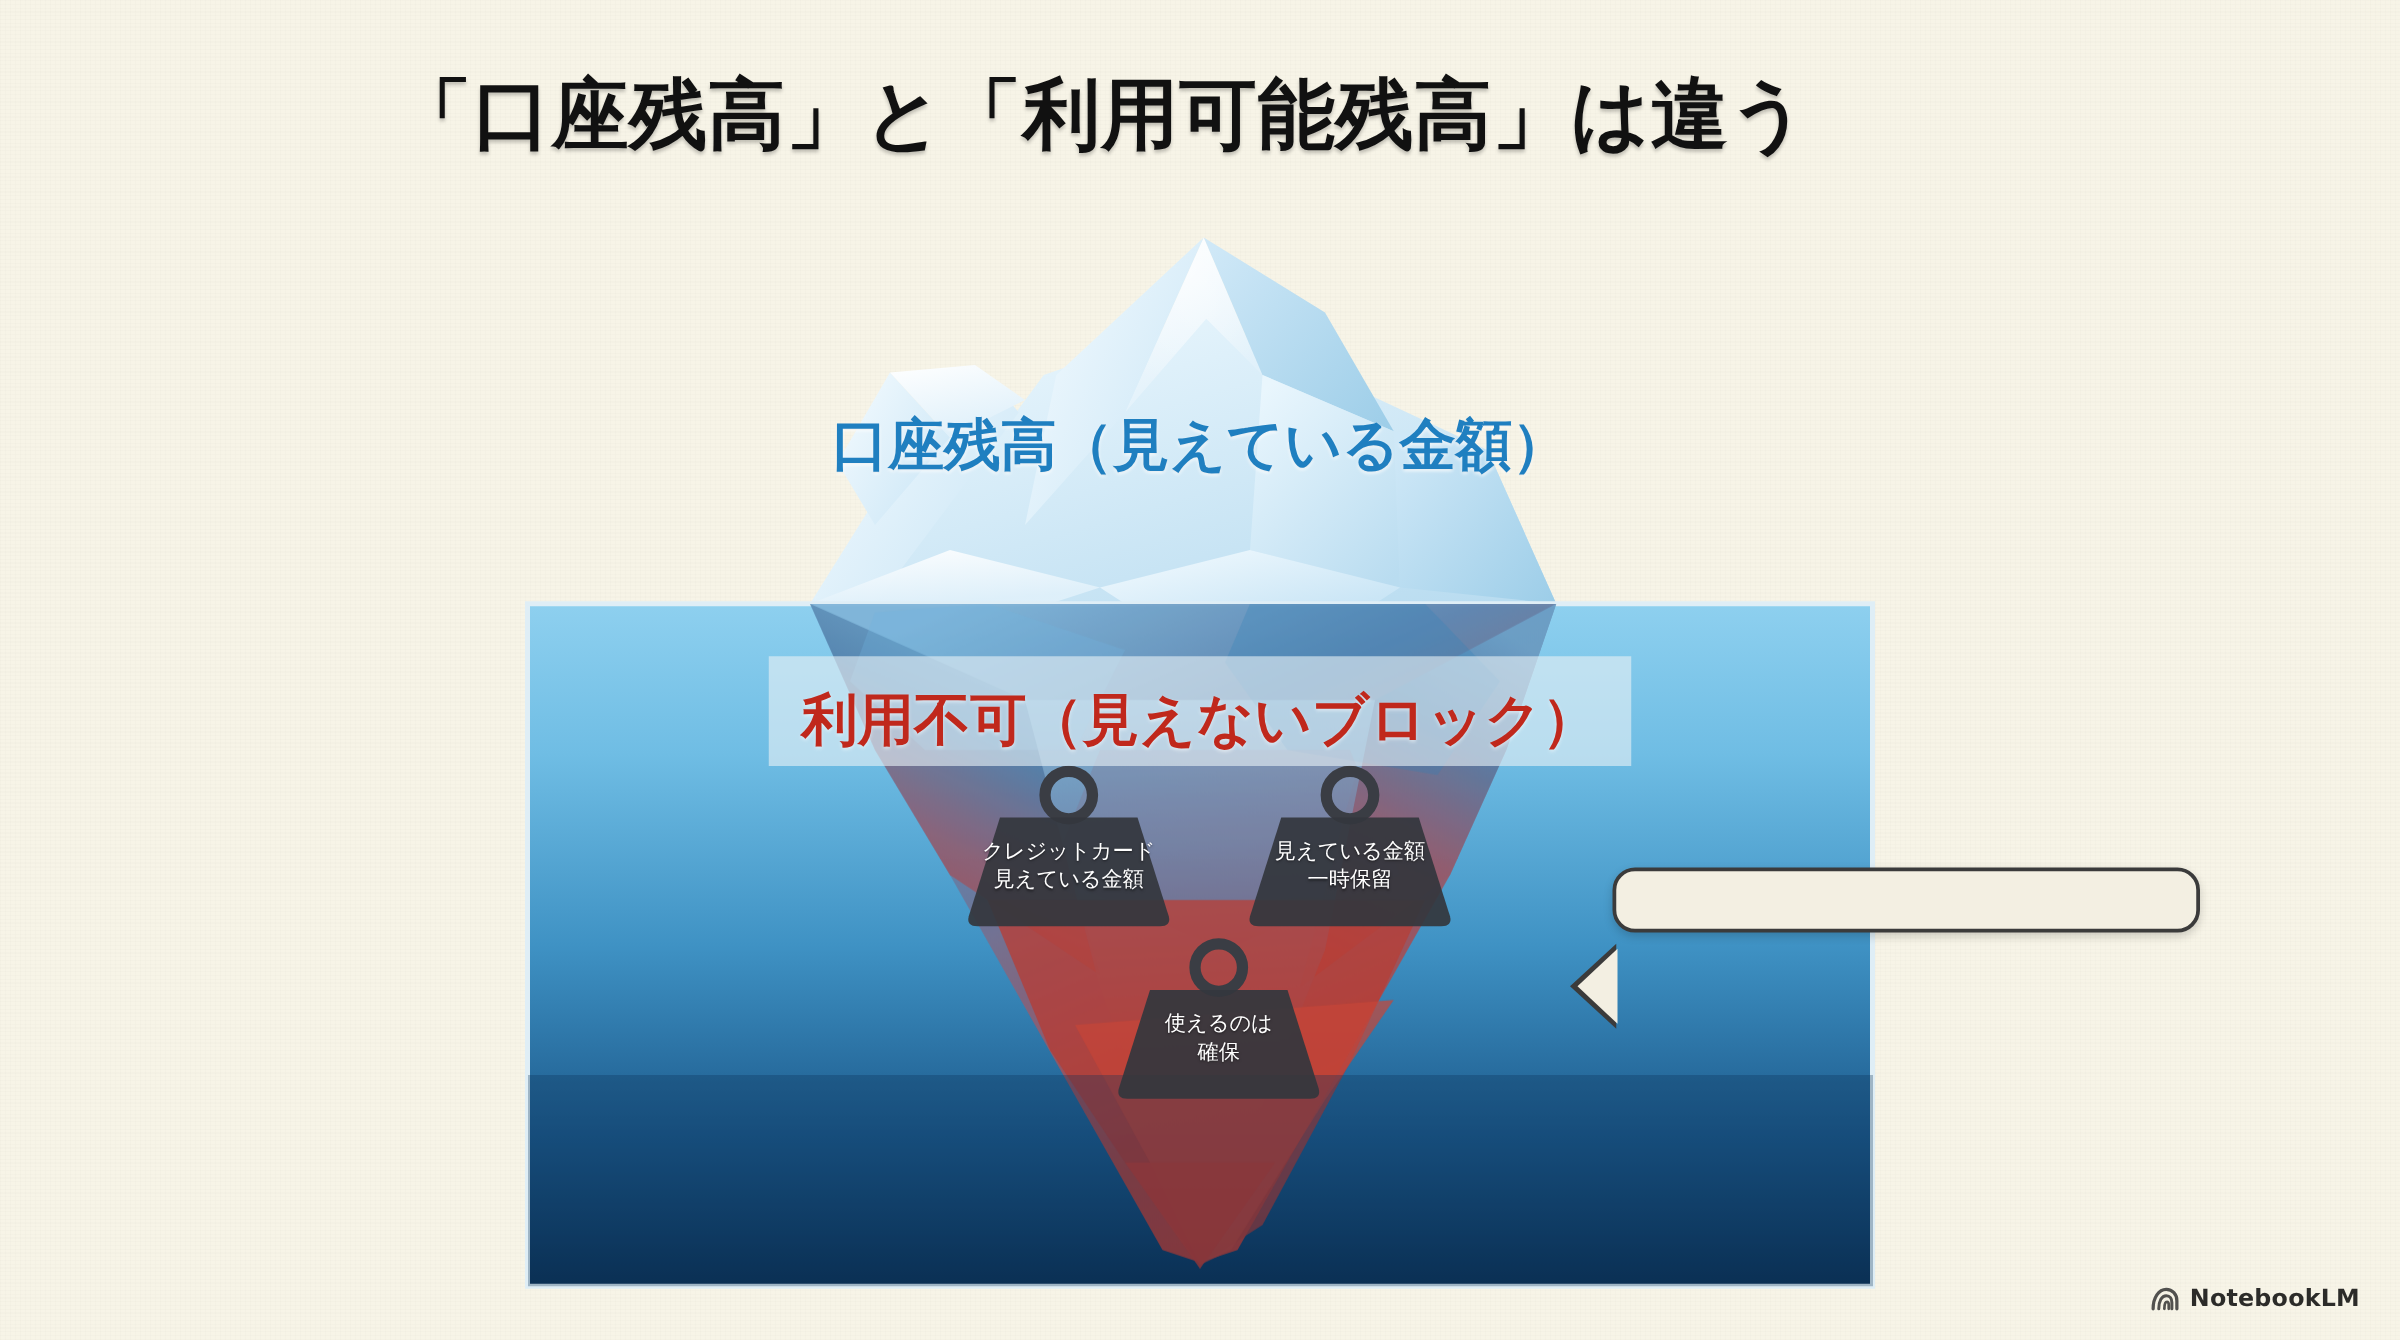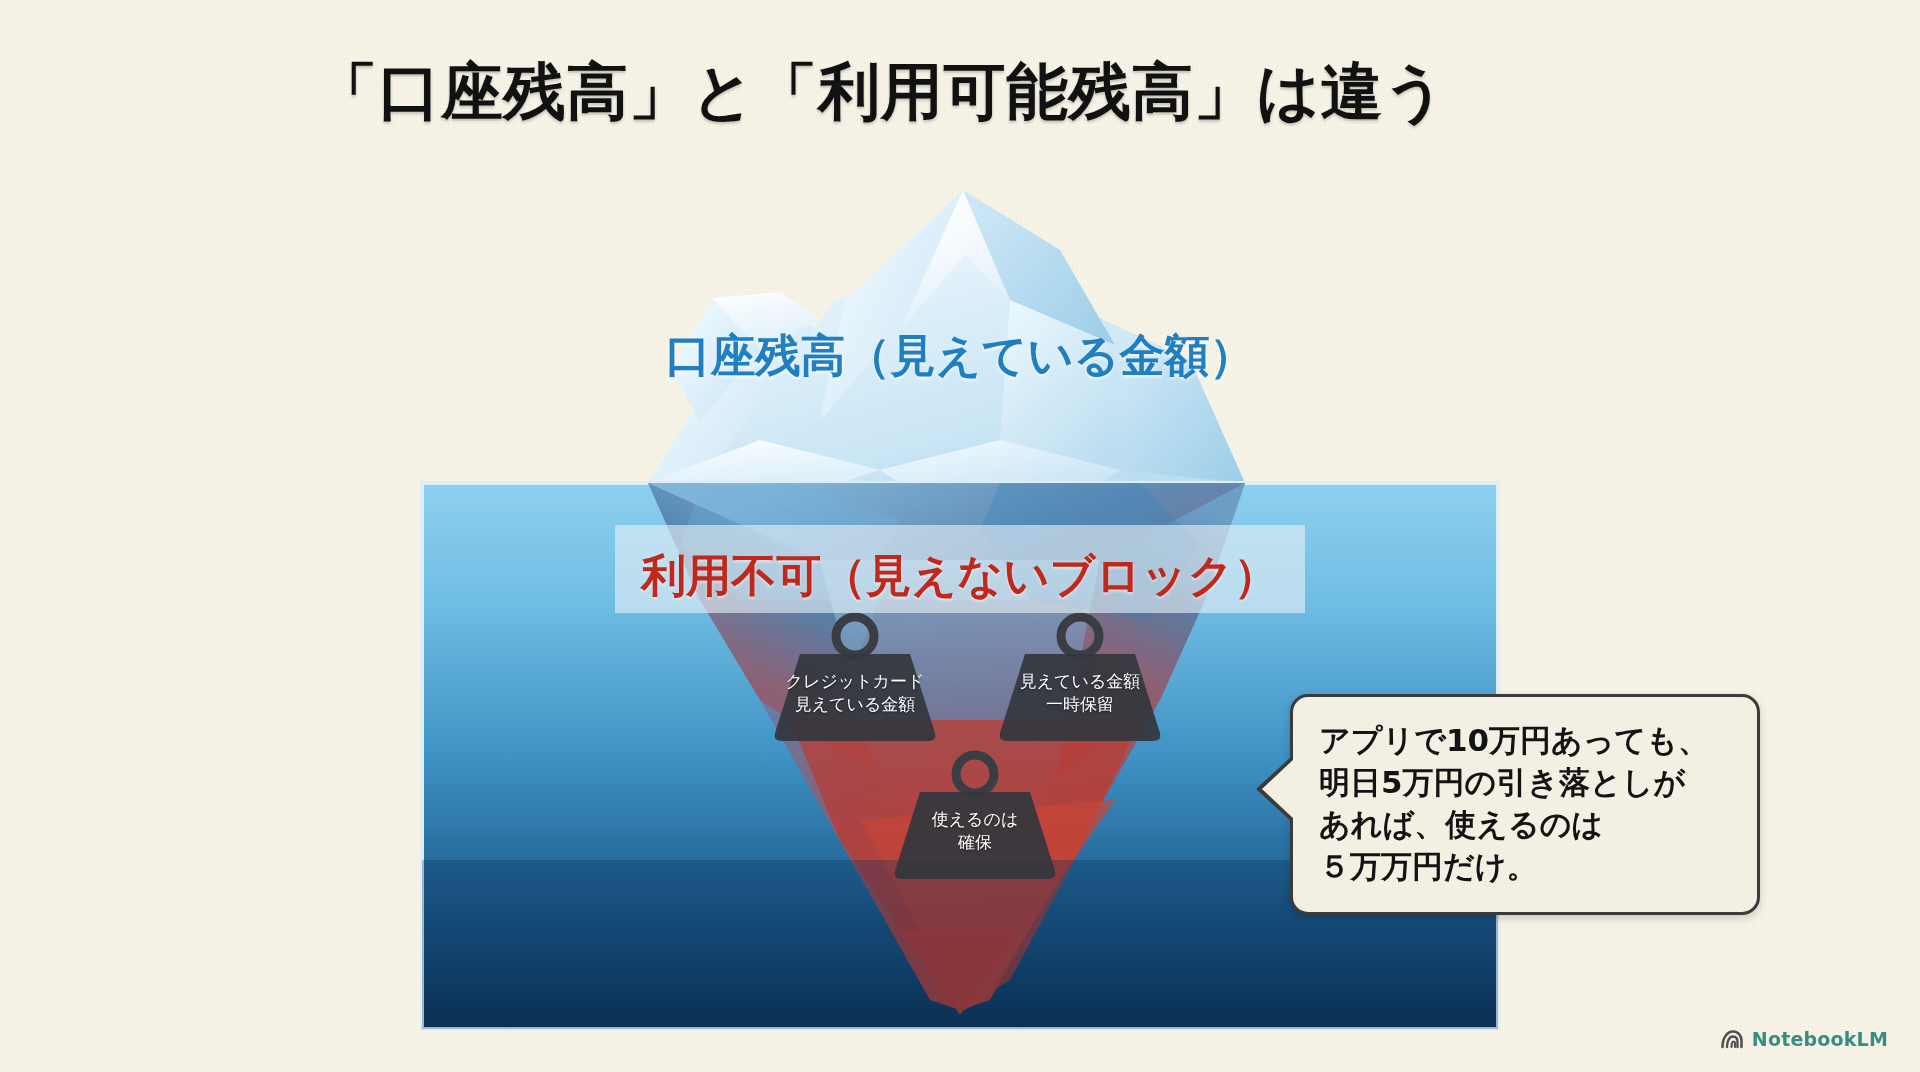--- a/index.html
+++ b/index.html
@@ -161,21 +161,21 @@
     bottom: 22px;
     display: flex;
     align-items: center;
     gap: 8px;
     z-index: 50;
     opacity: 0.82;
   }
   #watermark-label {
     font-size: 19px;
     font-weight: 600;
-    color: #0f766e;
+    color: #000000;
     letter-spacing: 0.01em;
   }
   #watermark-icon { display: block; }
 </style>
 </head>
 <body>
 
 <div id="paper-grain"></div>
 
 <h1 id="slide-title">「口座残高」と「利用可能残高」は違う</h1>
@@ -307,24 +307,20 @@
   <div>一時保留</div>
 </div>
 <div class="weight-text" id="weight-text-utility">
   <div>使えるのは</div>
   <div>確保</div>
 </div>
 
 <div id="speech-bubble">
   <div id="speech-bubble-tail-outer"></div>
   <div id="speech-bubble-tail-inner"></div>
-  <div id="speech-bubble-text">アプリで10万円あっても、
-明日5万円の引き落としが
-あれば、使えるのは
-５万万円だけ。</div>
 </div>
 
 <div id="watermark">
   <svg id="watermark-icon" width="24" height="20" viewBox="0 0 24 20">
     <path d="M2.5 18 C2.5 9 7 2.5 13 2.5 C18 2.5 21.5 6.5 21.5 11.5 L21.5 18" fill="none" stroke="#2e2e2e" stroke-width="2.6" stroke-linecap="round"></path>
     <path d="M7 18 C7 11.5 9.5 7.5 13 7.5 C16 7.5 17.5 10 17.5 13 L17.5 18" fill="none" stroke="#2e2e2e" stroke-width="2.4" stroke-linecap="round"></path>
     <path d="M11.5 18 C11.5 14.5 12.3 12.5 13.6 12.5 C14.6 12.5 15 13.6 15 15 L15 18" fill="none" stroke="#2e2e2e" stroke-width="2.2" stroke-linecap="round"></path>
   </svg>
   <span id="watermark-label">NotebookLM</span>
 </div>

